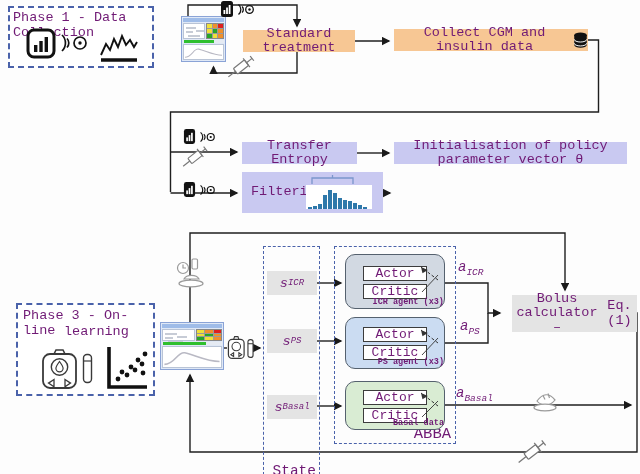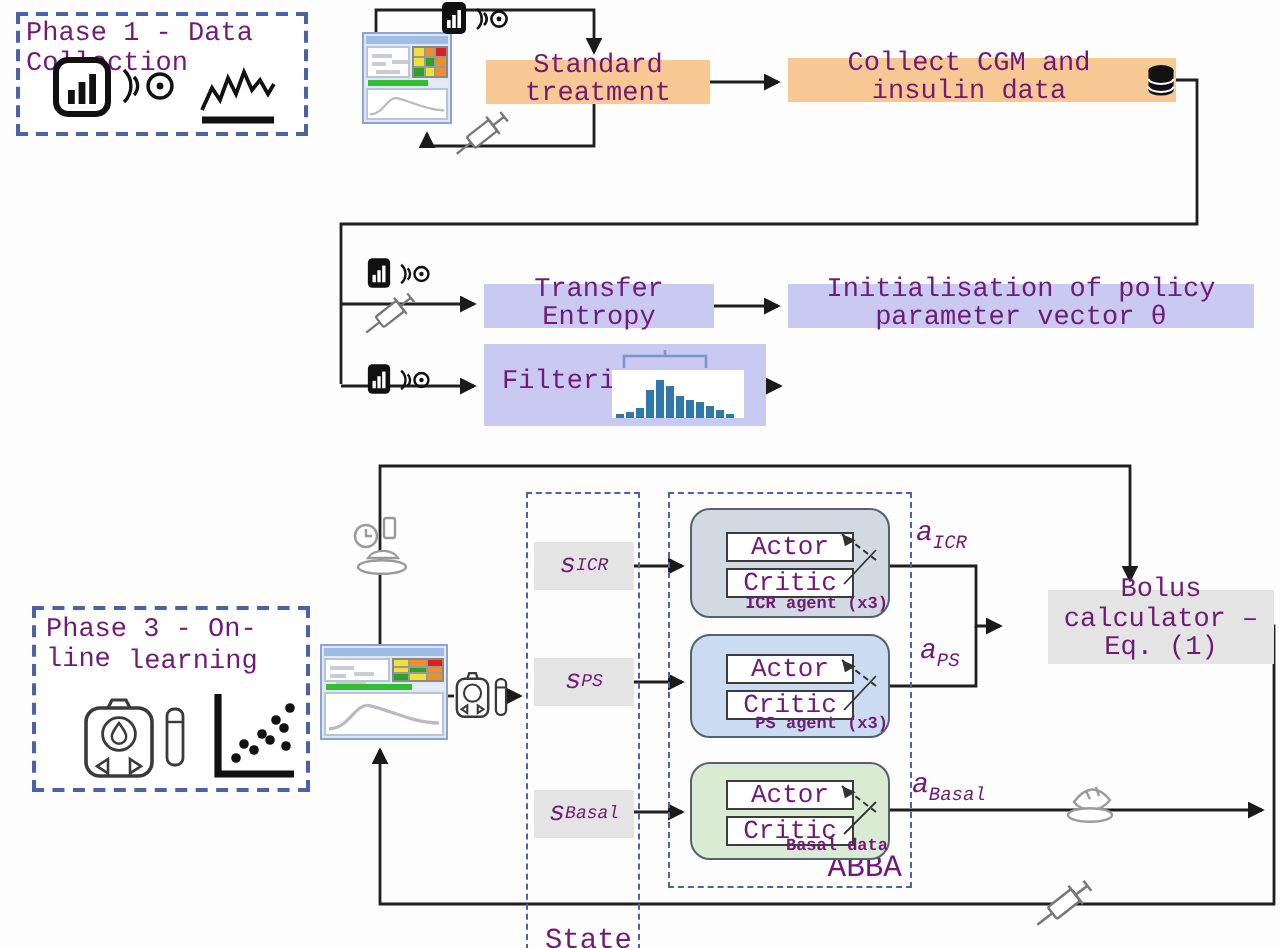--- a/index.html
+++ b/index.html
@@ -2,21 +2,21 @@
 <html><head>
 <meta charset="utf-8">
 <style>
   html,body{margin:0;padding:0;background:#fff;}
   #canvas{position:relative;width:640px;height:474px;background:#fdfdfd;overflow:hidden;
           font-family:Liberation Mono, monospace;color:#701a75;}
   svg{display:block;}
   
   #wires{position:absolute;left:0;top:0;z-index:1;}
   
-  .box{position:absolute;z-index:3;display:flex;align-items:center;justify-content:flex-end;
+  .box{position:absolute;z-index:3;display:flex;align-items:center;justify-content:flex-start;
        font-size:13.5px;line-height:1.05;text-align:center;}
   .peach{background:#f7c794;}
   .lav{background:#c9c9f1;}
   .grayb{background:#e4e4e4;}
   
   .dashed{position:absolute;border:2px dashed #4a62aa;background:#fff;z-index:2;box-sizing:border-box;}
   .dashed.clear{background:transparent;z-index:2;}
   .ptitle{font-size:13.5px;}
   
   .sim{position:absolute;z-index:4;border:1.5px solid #8aa3d6;background:#dfe8f6;box-sizing:border-box;
@@ -425,21 +425,21 @@
   <div class="mlab" style="left:458px;top:259px;">
     <i>a</i><sub>ICR</sub>
   </div>
   <div class="mlab" style="left:460px;top:318px;">
     <i>a</i><sub>PS</sub>
   </div>
   <div class="mlab" style="left:456px;top:385px;">
     <i>a</i><sub>Basal</sub>
   </div>
 
-  <div class="box grayb" style="left:524px;top:295px;width:113px;height:37px;flex-direction:column;">
+  <div class="box grayb" style="left:512px;top:295px;width:125px;height:37px;flex-direction:row;">
     <div>Bolus calculator –</div>
     <div>Eq. (1)</div>
   </div>
 
   <span class="icon" style="left:531px;top:388px;">
     <svg width="30" height="26" viewBox="0 0 30 26">
       <g stroke="#9a9a9a" stroke-width="1.2" fill="#fff">
         <path d="M6,13 q9,-12 18,-1 q-4,5 -9,5 q-6,0 -9,-4 z"></path>
         <path d="M12,7.5 l2,4 M17,5.5 l1.5,4.5" fill="none"></path>
         <ellipse cx="14" cy="19.5" rx="11" ry="3.4"></ellipse>

